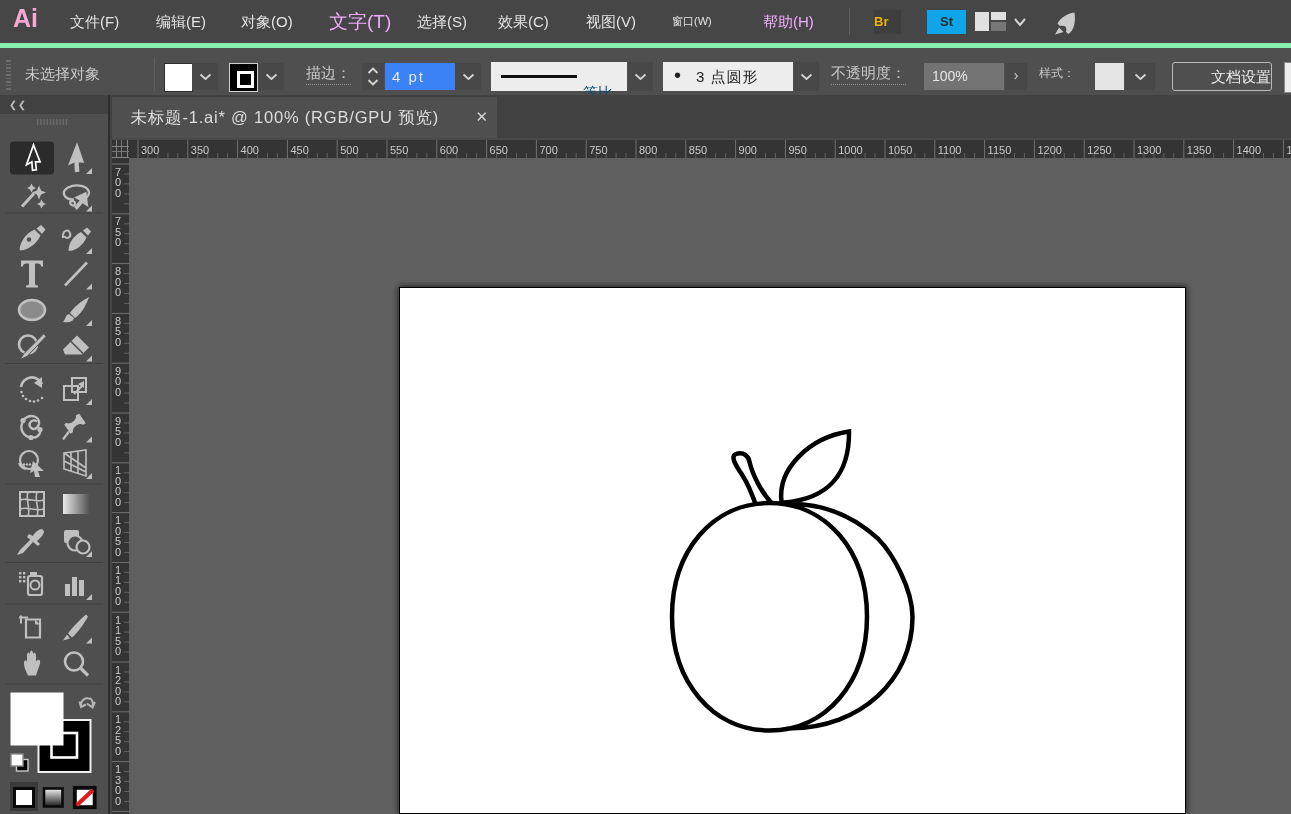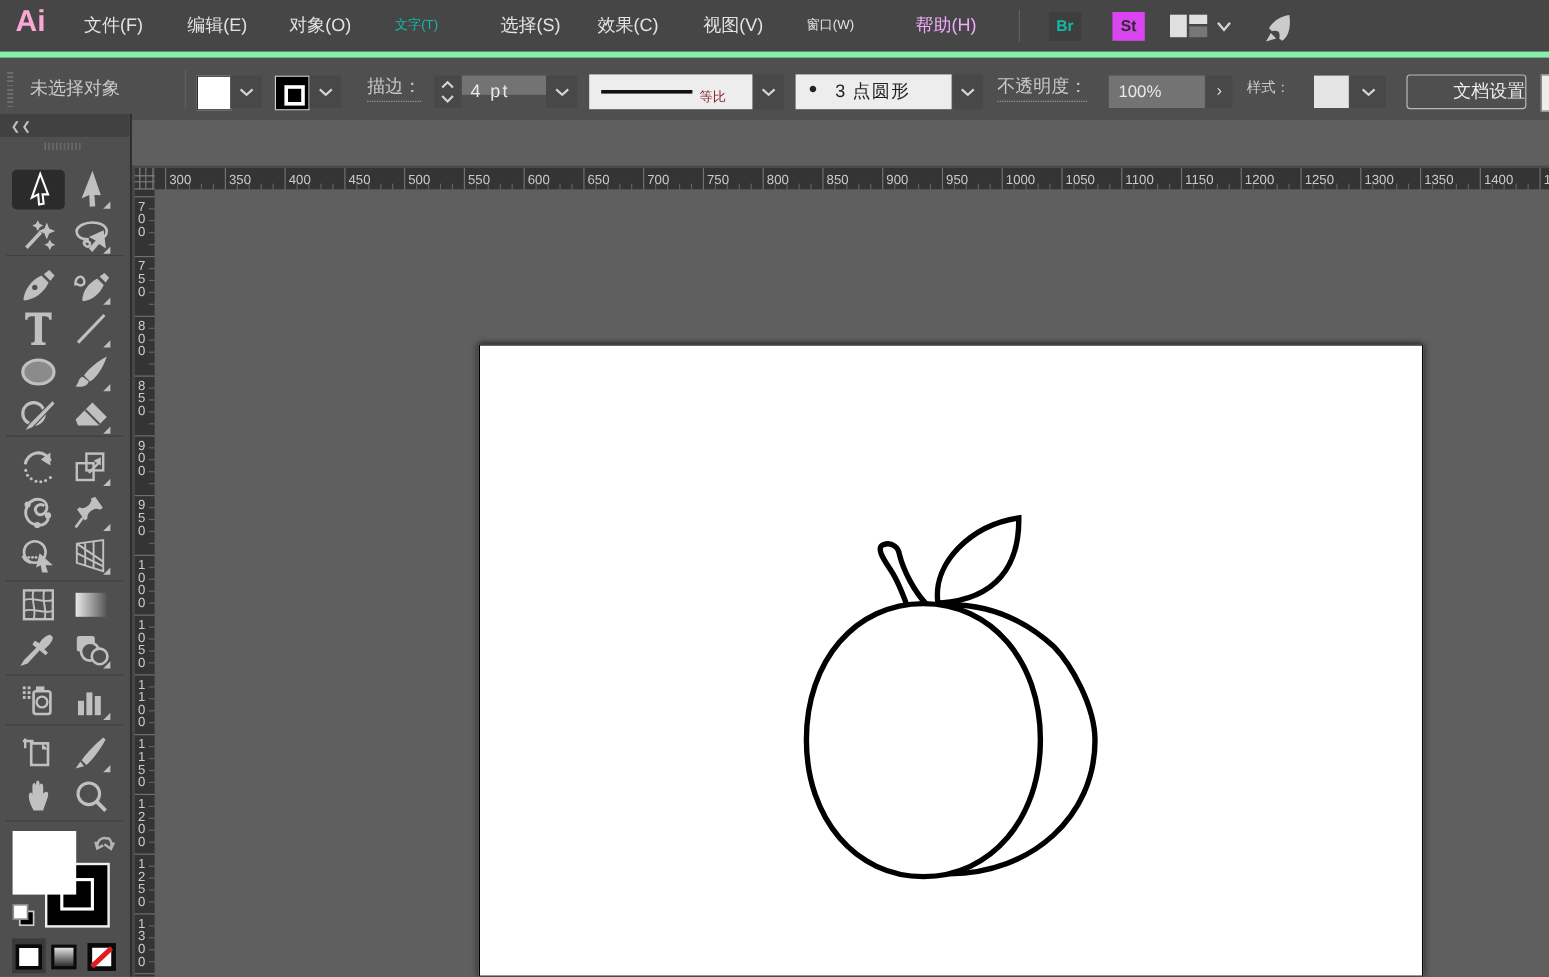--- a/index.html
+++ b/index.html
@@ -6,29 +6,29 @@
 .cc{display:flex;align-items:center;justify-content:center}
 </style></head>
 <body>
 <div style="position:relative;width:1291px;height:814px">
 
 <div style="position:absolute;left:0;top:0;width:1291px;height:43px;background:#464646">
  <div style="position:absolute;left:13px;top:4px;color:#f9a8d4;font-size:25px;font-weight:bold;font-family:'Liberation Sans',sans-serif">Ai</div>
  <div style="position:absolute;left:70px;top:0;height:43px;line-height:43px;color:#e3e3e3;font-size:15px">文件(F)</div>
       <div style="position:absolute;left:156px;top:0;height:43px;line-height:43px;color:#e3e3e3;font-size:15px">编辑(E)</div>
       <div style="position:absolute;left:241px;top:0;height:43px;line-height:43px;color:#e3e3e3;font-size:15px">对象(O)</div>
-      <div style="position:absolute;left:329px;top:0;height:43px;line-height:43px;color:#14b8a6;font-size:11px">文字(T)</div>
+      <div style="position:absolute;left:329px;top:0;height:43px;line-height:43px;color:#f0abfc;font-size:19px">文字(T)</div>
       <div style="position:absolute;left:417px;top:0;height:43px;line-height:43px;color:#e3e3e3;font-size:15px">选择(S)</div>
       <div style="position:absolute;left:498px;top:0;height:43px;line-height:43px;color:#e3e3e3;font-size:15px">效果(C)</div>
       <div style="position:absolute;left:586px;top:0;height:43px;line-height:43px;color:#e3e3e3;font-size:15px">视图(V)</div>
       <div style="position:absolute;left:672px;top:0;height:43px;line-height:43px;color:#e3e3e3;font-size:11px">窗口(W)</div>
       <div style="position:absolute;left:763px;top:0;height:43px;line-height:43px;color:#f0abfc;font-size:15px">帮助(H)</div>
  <div style="position:absolute;left:849px;top:8px;width:1px;height:27px;background:#5e5e5e"></div>
- <div style="position:absolute;left:874px;top:10px;width:27px;height:24px;background:#3e3e3e;color:#14b8a6;font-size:13px;font-weight:bold;text-align:center;line-height:24px">Br</div>
- <div style="position:absolute;left:927px;top:10px;width:27px;height:24px;background:#d946ef;color:#2c2c2c;font-size:13px;font-weight:bold;text-align:center;line-height:24px">St</div>
+ <div style="position:absolute;left:874px;top:10px;width:27px;height:24px;background:#3e3e3e;color:#eab308;font-size:13px;font-weight:bold;text-align:left;line-height:24px">Br</div>
+ <div style="position:absolute;left:927px;top:10px;width:39px;height:24px;background:#0ea5e9;color:#2c2c2c;font-size:13px;font-weight:bold;text-align:center;line-height:24px">St</div>
  <svg style="position:absolute;left:975px;top:12px" width="55" height="20">
         <rect x="0" y="0" width="14" height="19" fill="#e0e0e0"></rect>
         <rect x="16" y="0" width="15" height="8" fill="#e0e0e0"></rect>
         <rect x="16" y="10" width="15" height="9" fill="#777"></rect>
         <path d="M40 7 l5 6 l5 -6" fill="none" stroke="#d5d5d5" stroke-width="2"></path>
       </svg>
  <svg style="position:absolute;left:1052px;top:9px" width="26" height="26" viewBox="0 0 26 26">
         <path d="M22.5 3.5 C 15 4.5 8.5 9 5.5 14.5 L 8 17 C 10 16.5 12 16.5 13.5 17.5 C 14.5 19 14.5 21 14 23 L 16.5 25 C 21.5 21.5 24 14.5 22.5 3.5 Z M 7 18.5 L 3 25.5 L 11.5 23" fill="#cbcbcb"></path>
       </svg>
 </div>
@@ -50,29 +50,29 @@
         <svg width="13" height="8" viewBox="0 0 13 8">
           <path d="M1.5 1.5 L6.5 6 L11.5 1.5" fill="none" stroke="#d5d5d5" stroke-width="1.8"></path>
         </svg>
       </div>
  <div style="position:absolute;left:306px;top:0;height:52px;line-height:50px;color:#c9c9c9;font-size:15px"><span style="border-bottom:1px dotted #9a9a9a;padding-bottom:3px">描边：</span></div>
  <div style="position:absolute;left:362px;top:15px;width:22px;height:27px;background:#484848">
    <svg width="22" height="27">
           <path d="M6.5 10 L11 5.5 L15.5 10" fill="none" stroke="#d5d5d5" stroke-width="1.8"></path>
           <path d="M6.5 17 L11 21.5 L15.5 17" fill="none" stroke="#d5d5d5" stroke-width="1.8"></path>
         </svg></div>
- <div style="position:absolute;left:385px;top:15px;width:71px;height:16px;background:#737373;color:#e8e8e8;font-size:15px;line-height:27px;padding-left:7px;box-sizing:border-box;letter-spacing:2px">4 pt</div>
+ <div style="position:absolute;left:385px;top:15px;width:71px;height:27px;background:#3b82f6;color:#e8e8e8;font-size:15px;line-height:27px;padding-left:7px;box-sizing:border-box;letter-spacing:2px">4 pt</div>
  <div style="position:absolute;left:455px;top:15px;width:26px;height:27px;background:#484848" class="cc">
         <svg width="13" height="8" viewBox="0 0 13 8">
           <path d="M1.5 1.5 L6.5 6 L11.5 1.5" fill="none" stroke="#d5d5d5" stroke-width="1.8"></path>
         </svg>
       </div>
  <div style="position:absolute;left:491px;top:14px;width:136px;height:29px;background:#ededed">
    <div style="position:absolute;left:10px;top:13px;width:76px;height:3px;background:#111"></div>
-   <div style="position:absolute;left:92px;top:5px;line-height:29px;color:#7f1d1d;font-size:11px">等比</div>
+   <div style="position:absolute;left:92px;top:16px;line-height:29px;color:#0c4a6e;font-size:15px">等比</div>
       </div>
  <div style="position:absolute;left:628px;top:14px;width:25px;height:29px;background:#484848" class="cc">
         <svg width="13" height="8" viewBox="0 0 13 8">
           <path d="M1.5 1.5 L6.5 6 L11.5 1.5" fill="none" stroke="#d5d5d5" stroke-width="1.8"></path>
         </svg>
       </div>
  <div style="position:absolute;left:663px;top:14px;width:130px;height:29px;background:#ededed;color:#222;font-size:15px;line-height:29px">
    <span style="position:absolute;left:11px;top:-1px;font-size:20px">•</span>
         <span style="position:absolute;left:33px;top:0;letter-spacing:1px">3 点圆形</span>
       </div>
@@ -88,20 +88,26 @@
  <div style="position:absolute;left:1095px;top:15px;width:29px;height:27px;background:#e5e5e5"></div>
  <div style="position:absolute;left:1125px;top:15px;width:30px;height:27px;background:#484848" class="cc">
         <svg width="13" height="8" viewBox="0 0 13 8">
           <path d="M1.5 1.5 L6.5 6 L11.5 1.5" fill="none" stroke="#d5d5d5" stroke-width="1.8"></path>
         </svg>
       </div>
  <div style="position:absolute;left:1172px;top:14px;width:100px;height:29px;border:1px solid #b9b9b9;border-radius:3px;color:#ececec;font-size:15px;text-align:right;line-height:28px;box-sizing:border-box">文档设置</div>
  <div style="position:absolute;left:1284px;top:14px;width:7px;height:29px;background:#ededed;border:1px solid #888;border-right:none"></div>
 </div>
 
+<div style="position:absolute;left:108px;top:95px;width:1183px;height:43px;background:#414141">
+ <div style="position:absolute;left:3.5px;top:1.5px;width:385px;height:41.5px;background:#4f4f4f">
+   <div style="position:absolute;left:19px;top:0;height:41px;line-height:41px;color:#dedede;font-size:16.5px;letter-spacing:0.8px">未标题-1.ai* @ 100% (RGB/GPU 预览)</div>
+   <div style="position:absolute;left:364px;top:0;height:41px;line-height:40px;color:#d5d5d5;font-size:15px">✕</div>
+ </div>
+</div>
 <div style="position:absolute;left:108px;top:138px;width:1183px;height:2px;background:#4a4a4a"></div>
 <div style="position:absolute;left:108px;top:95px;width:2px;height:719px;background:#2e2e2e"></div>
 <div style="position:absolute;left:110px;top:138px;width:2px;height:676px;background:#464646"></div>
 <div style="position:absolute;left:129px;top:158px;width:1162px;height:656px;background:#5f5f5f"></div>
 <svg width="1162" height="18" style="position:absolute;left:129px;top:140px">
       <rect width="1162" height="18" fill="#343434"></rect>
       <rect x="8.5" y="0" width="1" height="18" fill="#707070"></rect>
       <rect x="18.5" y="13" width="1" height="5" fill="#616161"></rect>
       <rect x="28.4" y="13" width="1" height="5" fill="#616161"></rect>
       <rect x="38.4" y="13" width="1" height="5" fill="#616161"></rect>

